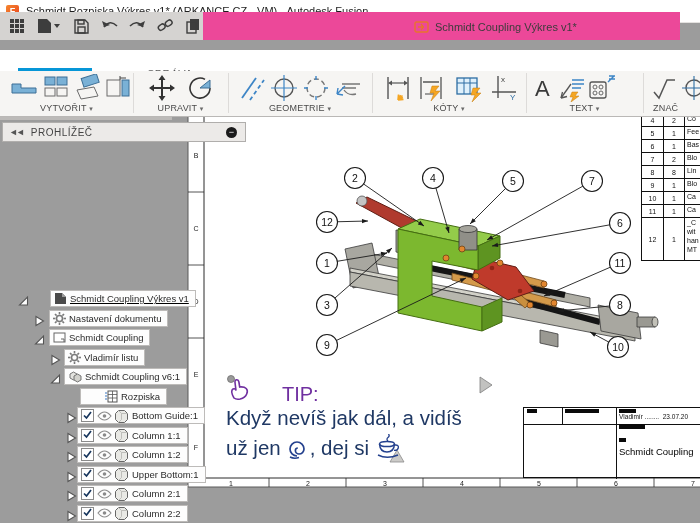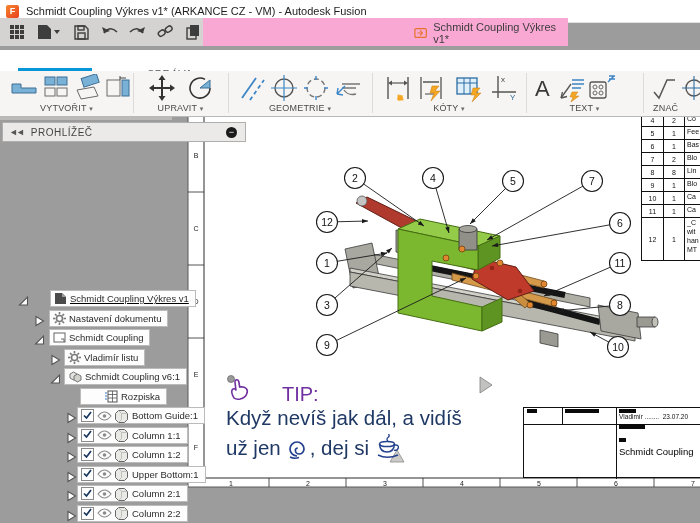--- a/index.html
+++ b/index.html
@@ -7,21 +7,21 @@
        background:#9c9c9c;font-family:"Liberation Sans",sans-serif;
        -webkit-font-smoothing:antialiased;}
   .abs{position:absolute;}
   
   #titlebar{left:0;top:0;width:700px;height:22px;background:#ffffff;
             border-bottom:1px solid #e4e2e0;z-index:10;display:flex;align-items:center;}
   #fusion-logo{width:13px;height:13px;margin:0 7px 0 6px;border-radius:2px;
                background:linear-gradient(135deg,#f5872d,#e8401f);color:#fff;
                font-size:9px;font-weight:bold;text-align:center;line-height:13px;}
   #title-text{font-size:11px;color:#1d1d1d;}
-  #headerrow{left:0;top:18px;width:568px;height:28px;background:#f9a8d4;z-index:10;}
+  #headerrow{left:0;top:12px;width:680px;height:28px;background:#ec4899;z-index:10;}
   #quickbar{left:0;top:0;width:203px;height:28px;background:#d5d3d1;display:flex;
             align-items:center;gap:10px;padding-left:8px;box-sizing:border-box;}
   .qicon{width:18px;height:18px;display:flex;align-items:center;justify-content:center;}
   #doctab{left:404px;top:3px;height:24px;display:flex;align-items:center;gap:6px;padding:0 10px;}
   #doctab span{font-size:11px;color:#3c3c3c;}
   #tabstrip{left:0;top:50px;width:700px;height:21px;background:#ffffff;z-index:10;}
   .wtab{position:absolute;top:18px;font-size:11px;font-weight:600;letter-spacing:.3px;}
   #tab-vykres{left:22px;width:66px;text-align:center;color:#0696d7;}
   #tab-sprava{left:140px;width:60px;text-align:center;color:#5a5a5a;font-weight:400;}
   #tab-underline{left:18px;top:18px;width:74px;height:3px;background:#0696d7;}
@@ -597,21 +597,21 @@
     <div class="trow" style="top: 401.5px; left: 0px;"></div>
     <div class="trow" style="top: 421px; left: 0px;"></div>
     <div class="trow" style="top: 440.5px; left: 0px;"></div>
     <div class="trow" style="top: 460px; left: 0px;"></div>
     <div class="trow" style="top: 479.5px; left: 0px;"></div>
     <div class="trow" style="top: 499px; left: 0px;"></div>
   </div>
 
 <div id="titlebar" class="abs">
   <div id="fusion-logo">F</div>
-  <div id="title-text">Schmidt Coupling Výkres v1* (ARKANCE CZ - VM) - Autodesk Fusion</div>
+  <div id="title-text">Schmidt Rozpiska Výkres v1* (ARKANCE CZ - VM) - Autodesk Fusion</div>
 </div>
 
 <div id="headerrow" class="abs">
   <div id="quickbar" class="abs">
     <span class="qicon">
       <svg width="14" height="14" viewBox="0 0 14 14" fill="#3d3d3d">
         <rect x="0" y="0" width="4" height="4"></rect>
           <rect x="5" y="0" width="4" height="4"></rect>
           <rect x="10" y="0" width="4" height="4"></rect>
         <rect x="0" y="5" width="4" height="4"></rect>

